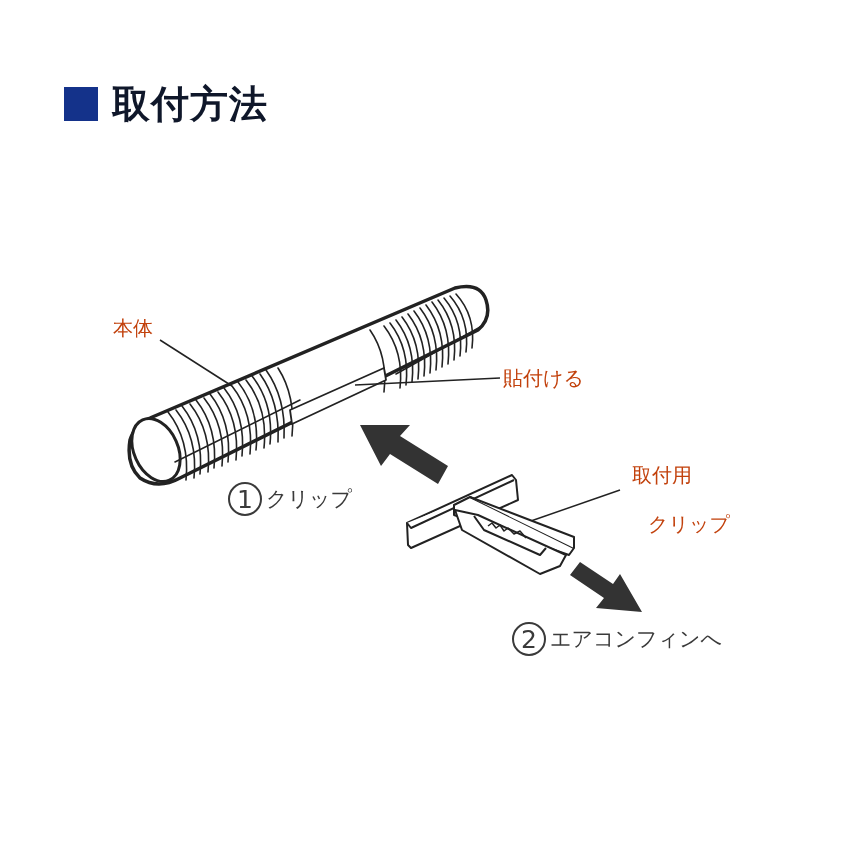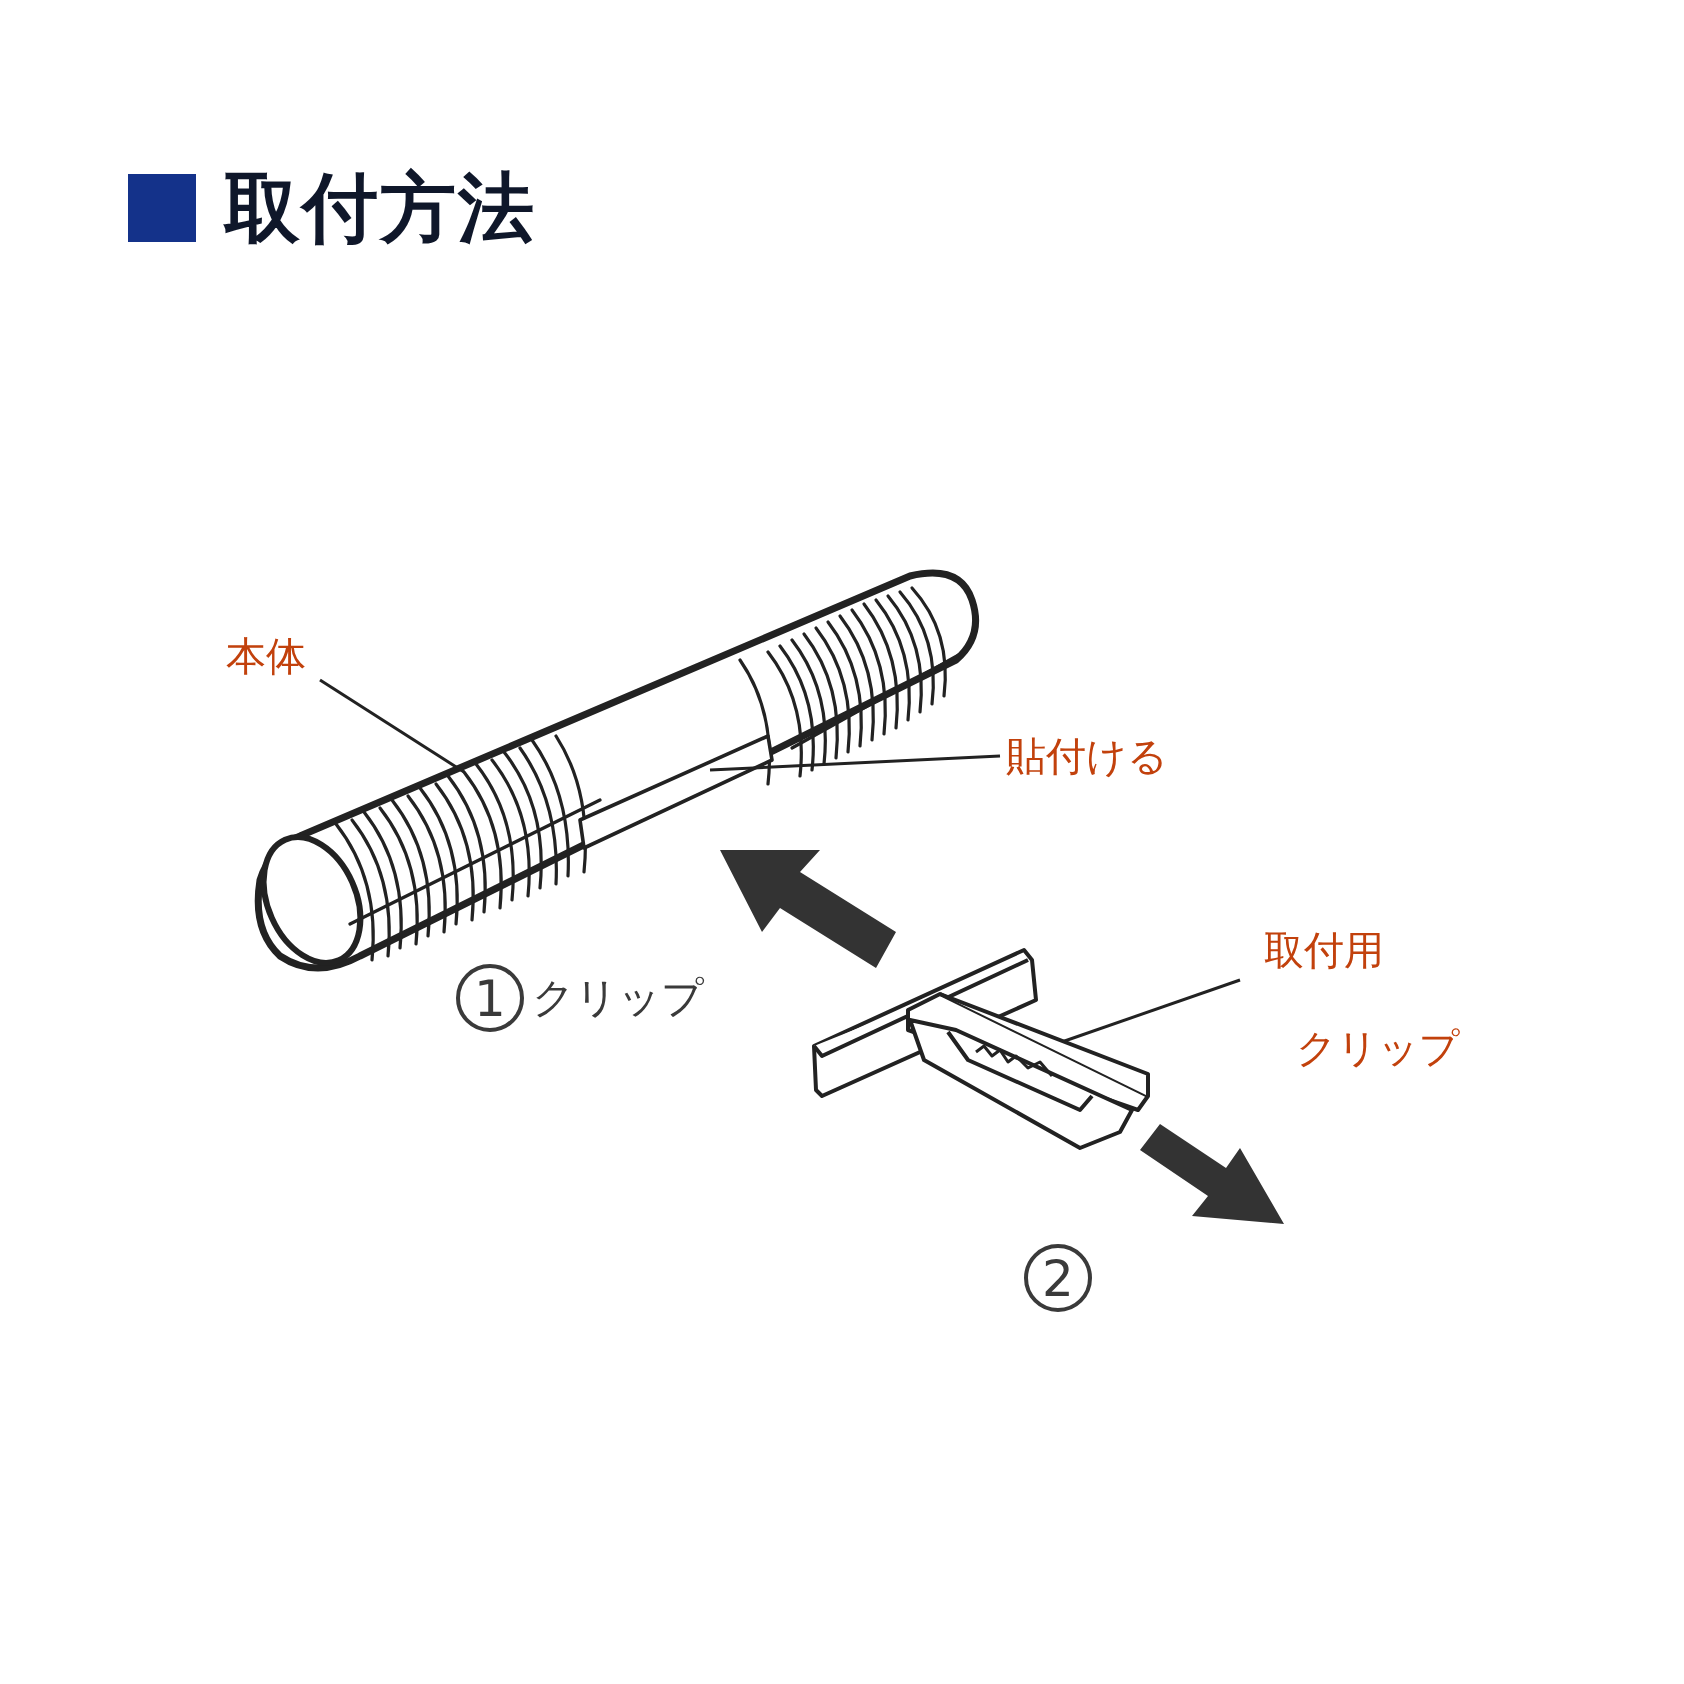--- a/index.html
+++ b/index.html
@@ -97,13 +97,14 @@
 <div class="label" style="left:503px; top:366px;">貼付ける</div>
 <div class="label" style="left:632px; top:463px;">取付用</div>
 <div class="label" style="left:648px; top:512px;">クリップ</div>
 
 <div class="step" style="left:228px; top:482px;">
   <span class="step-num">1</span>
   <span>クリップ</span>
 </div>
 <div class="step" style="left:512px; top:622px;">
   <span class="step-num">2</span>
+  <span>エアコンフィンへ</span>
 </div>
 
 </body></html>

